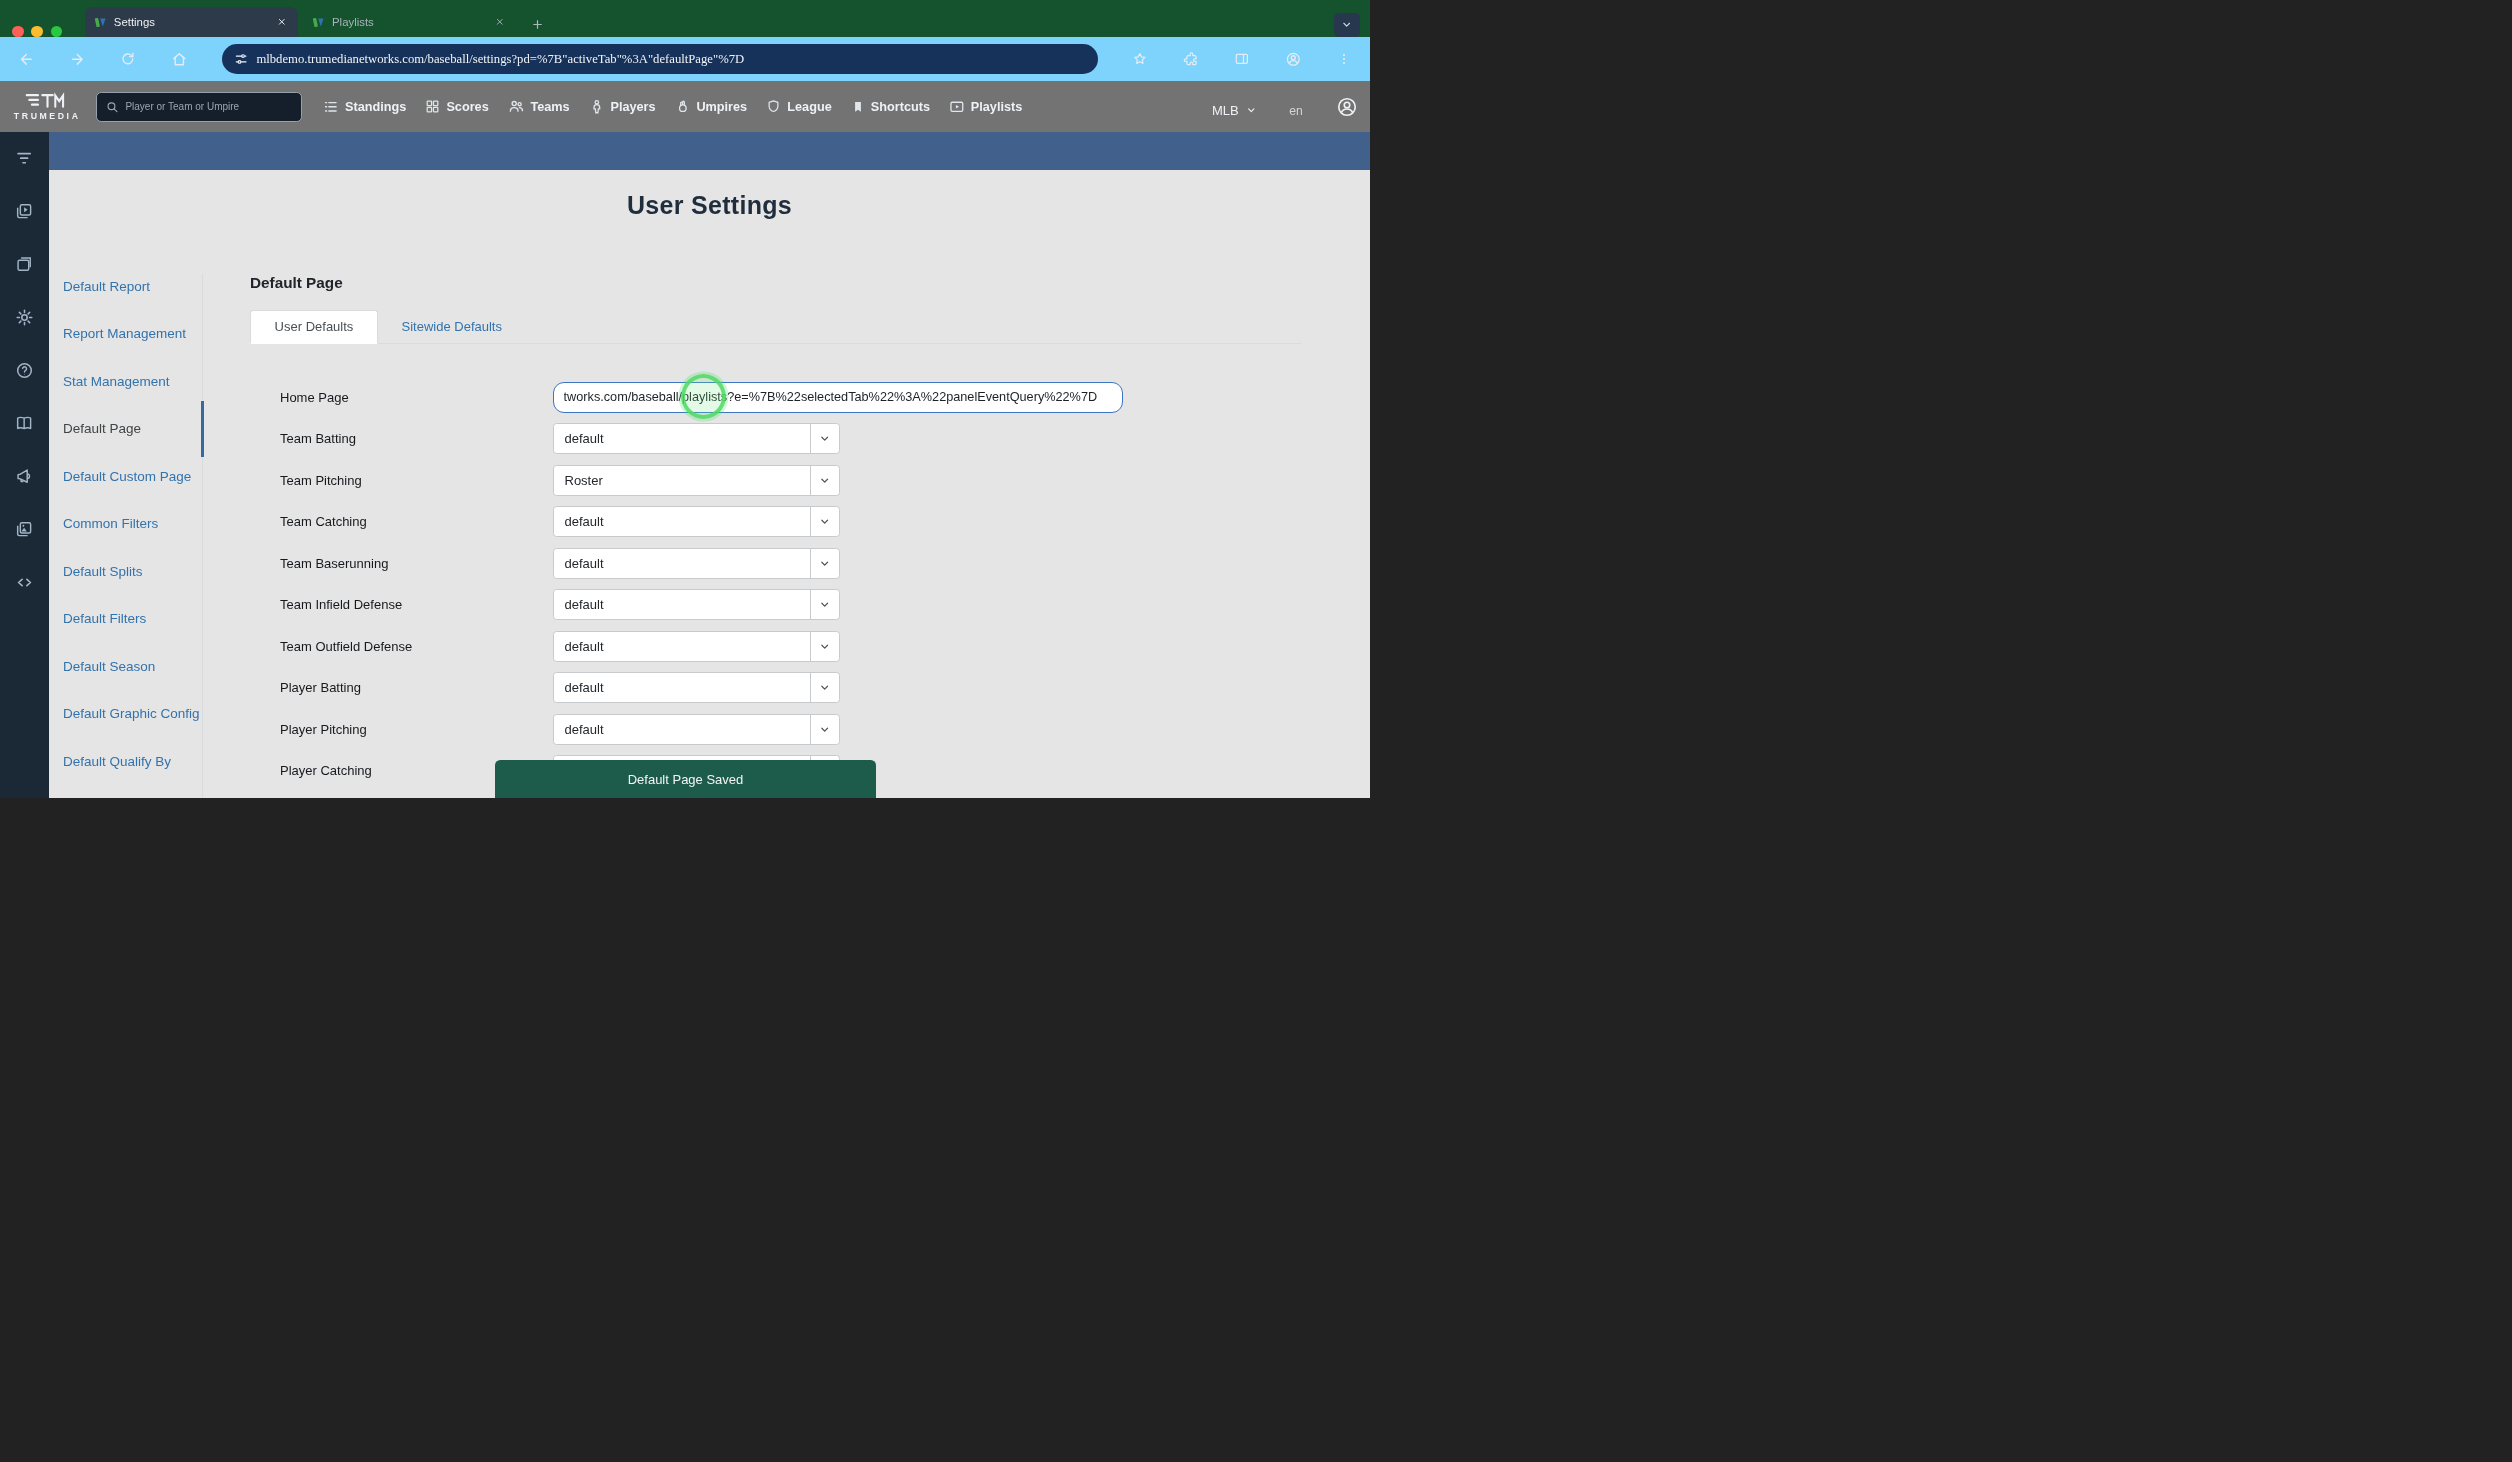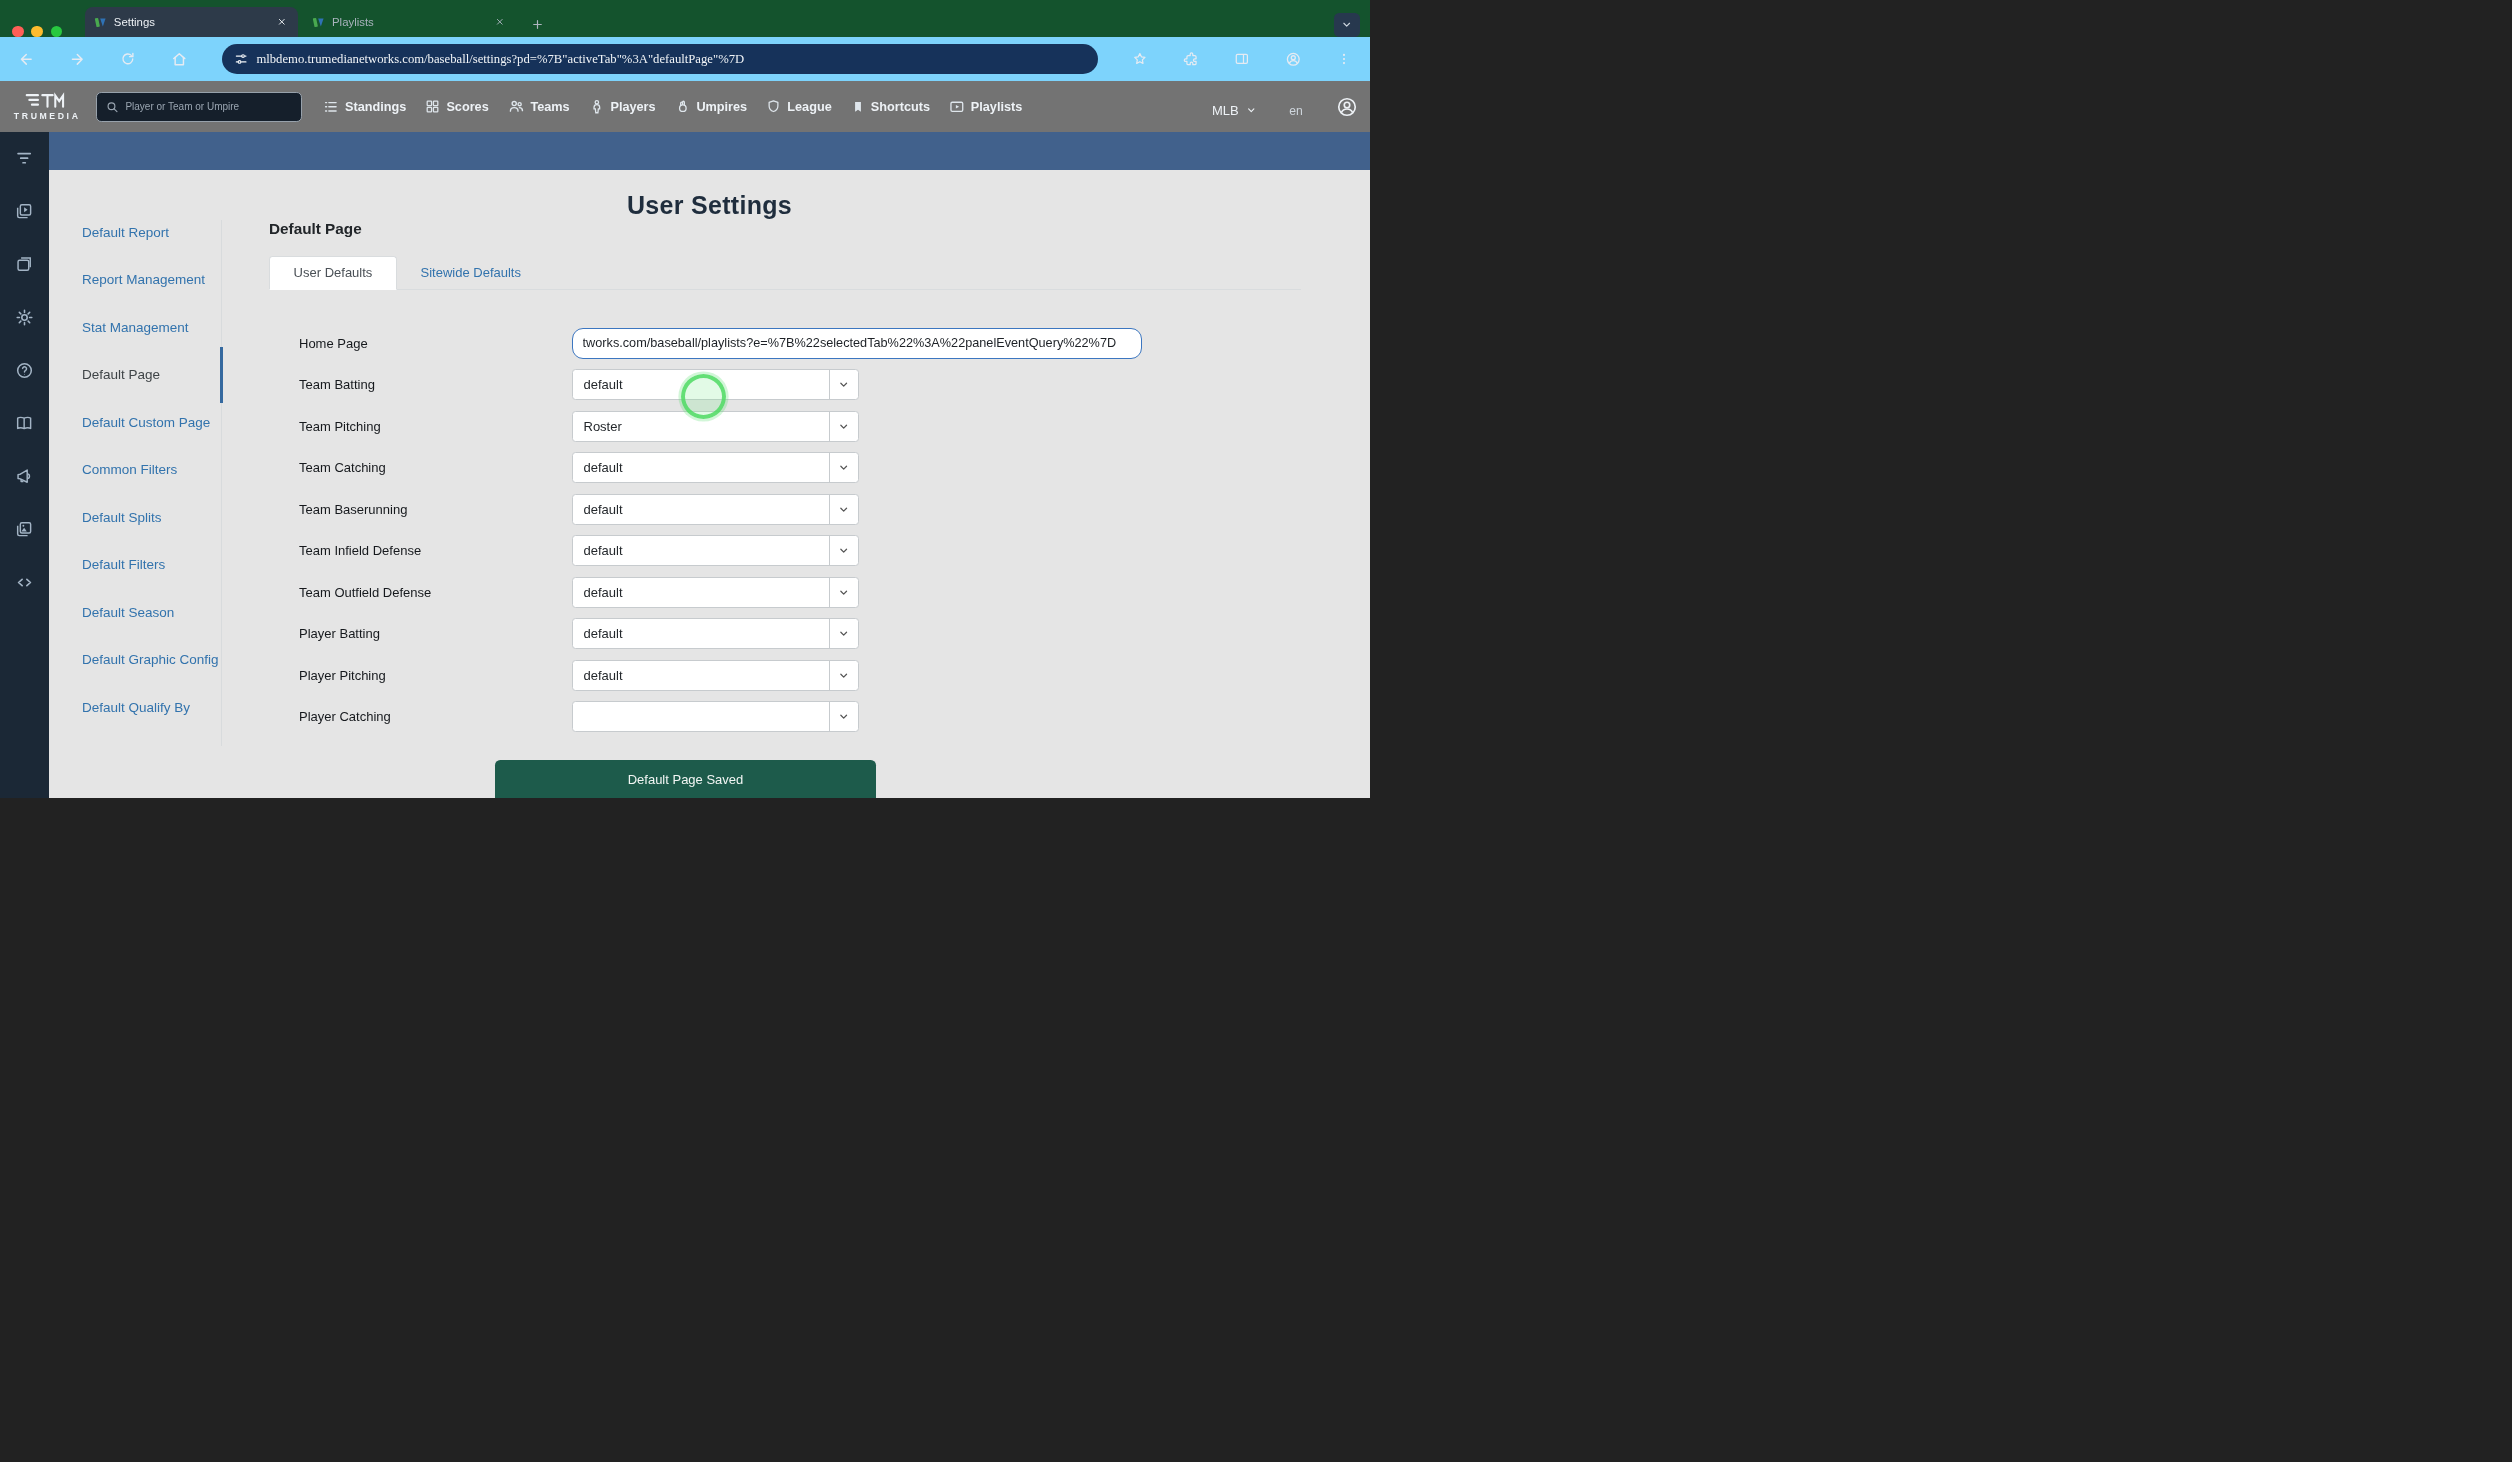--- a/index.html
+++ b/index.html
@@ -45,21 +45,21 @@
   
   .app-body { display:flex; height:666px; }
   .rail { width:49px; background:#1b2836; display:flex; flex-direction:column; align-items:center; flex:none; }
   .rail-icon { height:53px; width:100%; display:flex; align-items:center; justify-content:center; color:#a3b4c5; }
   .right-col { flex:1; display:flex; flex-direction:column; min-width:0; }
   .strip { height:38px; background:#41618c; flex:none; }
   .main { position:relative; background:#e5e5e5; height:629px; overflow:hidden; }
 
   .page-title { text-align:center; font-size:25px; font-weight:bold; color:#1f2d3d; margin-top:21px; letter-spacing:0.3px; }
 
-  .layout { display:flex; padding-left:33px; }
+  .layout { display:flex; margin-top:54px; padding-left:14px; }
   .snav { width:140px; border-right:0.9px solid #d8dbdd; padding-top:3.5px; flex:none; }
   .snav a { display:block; color:#3273ad; font-size:13.5px; line-height:17.5px; margin-bottom:30px; position:relative;
             text-decoration:none; cursor:pointer; }
   .snav a.active { color:#3f4447; }
   .snav a.active::after { content:""; position:absolute; right:-1.7px; top:-19px; width:2.6px; height:56px; background:#35699f; }
 
   .content { flex:1; padding-left:47px; padding-right:69px; min-width:0; }
   .section-heading { font-size:15.3px; font-weight:bold; color:#212529; margin-bottom:17.5px; }
   .sec-tabs { display:flex; border-bottom:0.9px solid #d9dcde; align-items:flex-end; }
   .sec-tab { padding:8.7px 23.6px; font-size:13px; color:#3273ad; cursor:pointer; }

